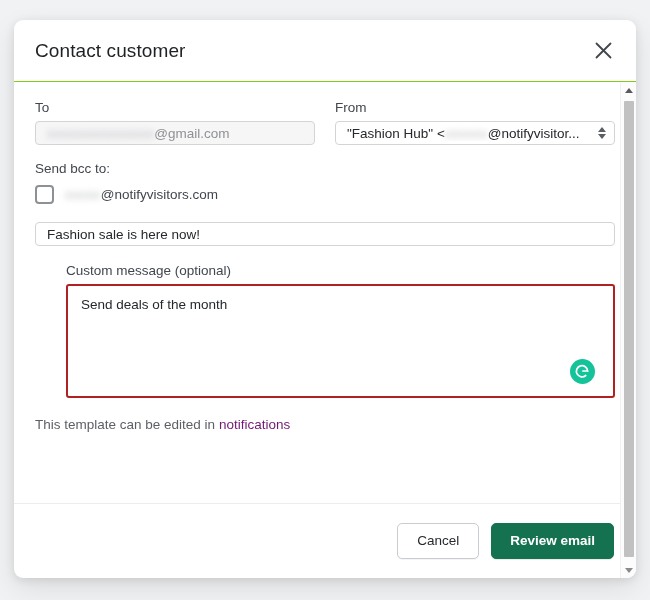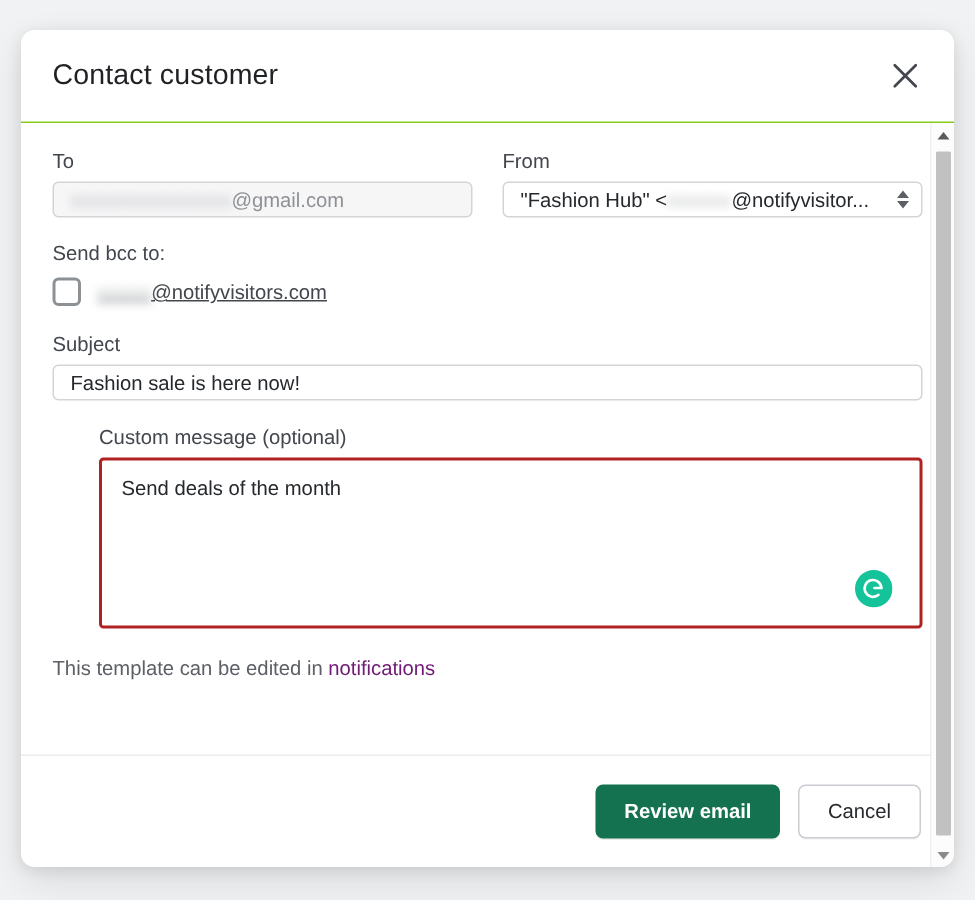--- a/index.html
+++ b/index.html
@@ -140,21 +140,20 @@
     border-radius: 4px;
     background: #fff;
     flex: 0 0 auto;
     cursor: pointer;
   }
   #bcc-email {
     font-size: 13.5px;
     color: #42464d;
     display: flex;
     align-items: center;
-    text-decoration: underline;
   }
 
   
   #subject-section { margin-top: 18px; }
 
   
   #message-section { margin-top: 17px; margin-left: 31px; }
   #message-area {
     position: relative;
     width: 100%;
@@ -310,21 +309,20 @@
       <div id="bcc-row">
         <span id="bcc-checkbox"></span>
         <span id="bcc-email">
           <span class="blur-text">xxxxx</span>
             <span>@notifyvisitors.com</span>
         </span>
       </div>
     </div>
 
     <div id="subject-section">
-      <span class="label">Subject</span>
       <div class="input-box" placeholder="Subject">Fashion sale is here now!</div>
     </div>
 
     <div id="message-section">
       <span class="label">Custom message (optional)</span>
       <div id="message-area" placeholder="Custom message (optional)">
         <span>Send deals of the month</span>
         <span id="grammarly-icon">
           <svg width="25" height="25" viewBox="0 0 25 25" aria-hidden="true">
             <circle cx="12.5" cy="12.5" r="12.5" fill="#15c39a"></circle>
@@ -336,22 +334,22 @@
     </div>
 
     <div id="template-note">
       <span>This template can be edited in</span>
       <span id="template-link">notifications</span>
     </div>
 
   </div>
 
   <div id="modal-footer">
+    <button class="btn" id="cancel-button">Cancel</button>
     <button class="btn" id="review-email-button">Review email</button>
-    <button class="btn" id="cancel-button">Cancel</button>
   </div>
 
   <div id="scrollbar">
     <div id="scroll-up-arrow">
         <span class="ar"></span>
       </div>
     <div id="scroll-thumb"></div>
     <div id="scroll-down-arrow">
         <span class="ar"></span>
       </div>

